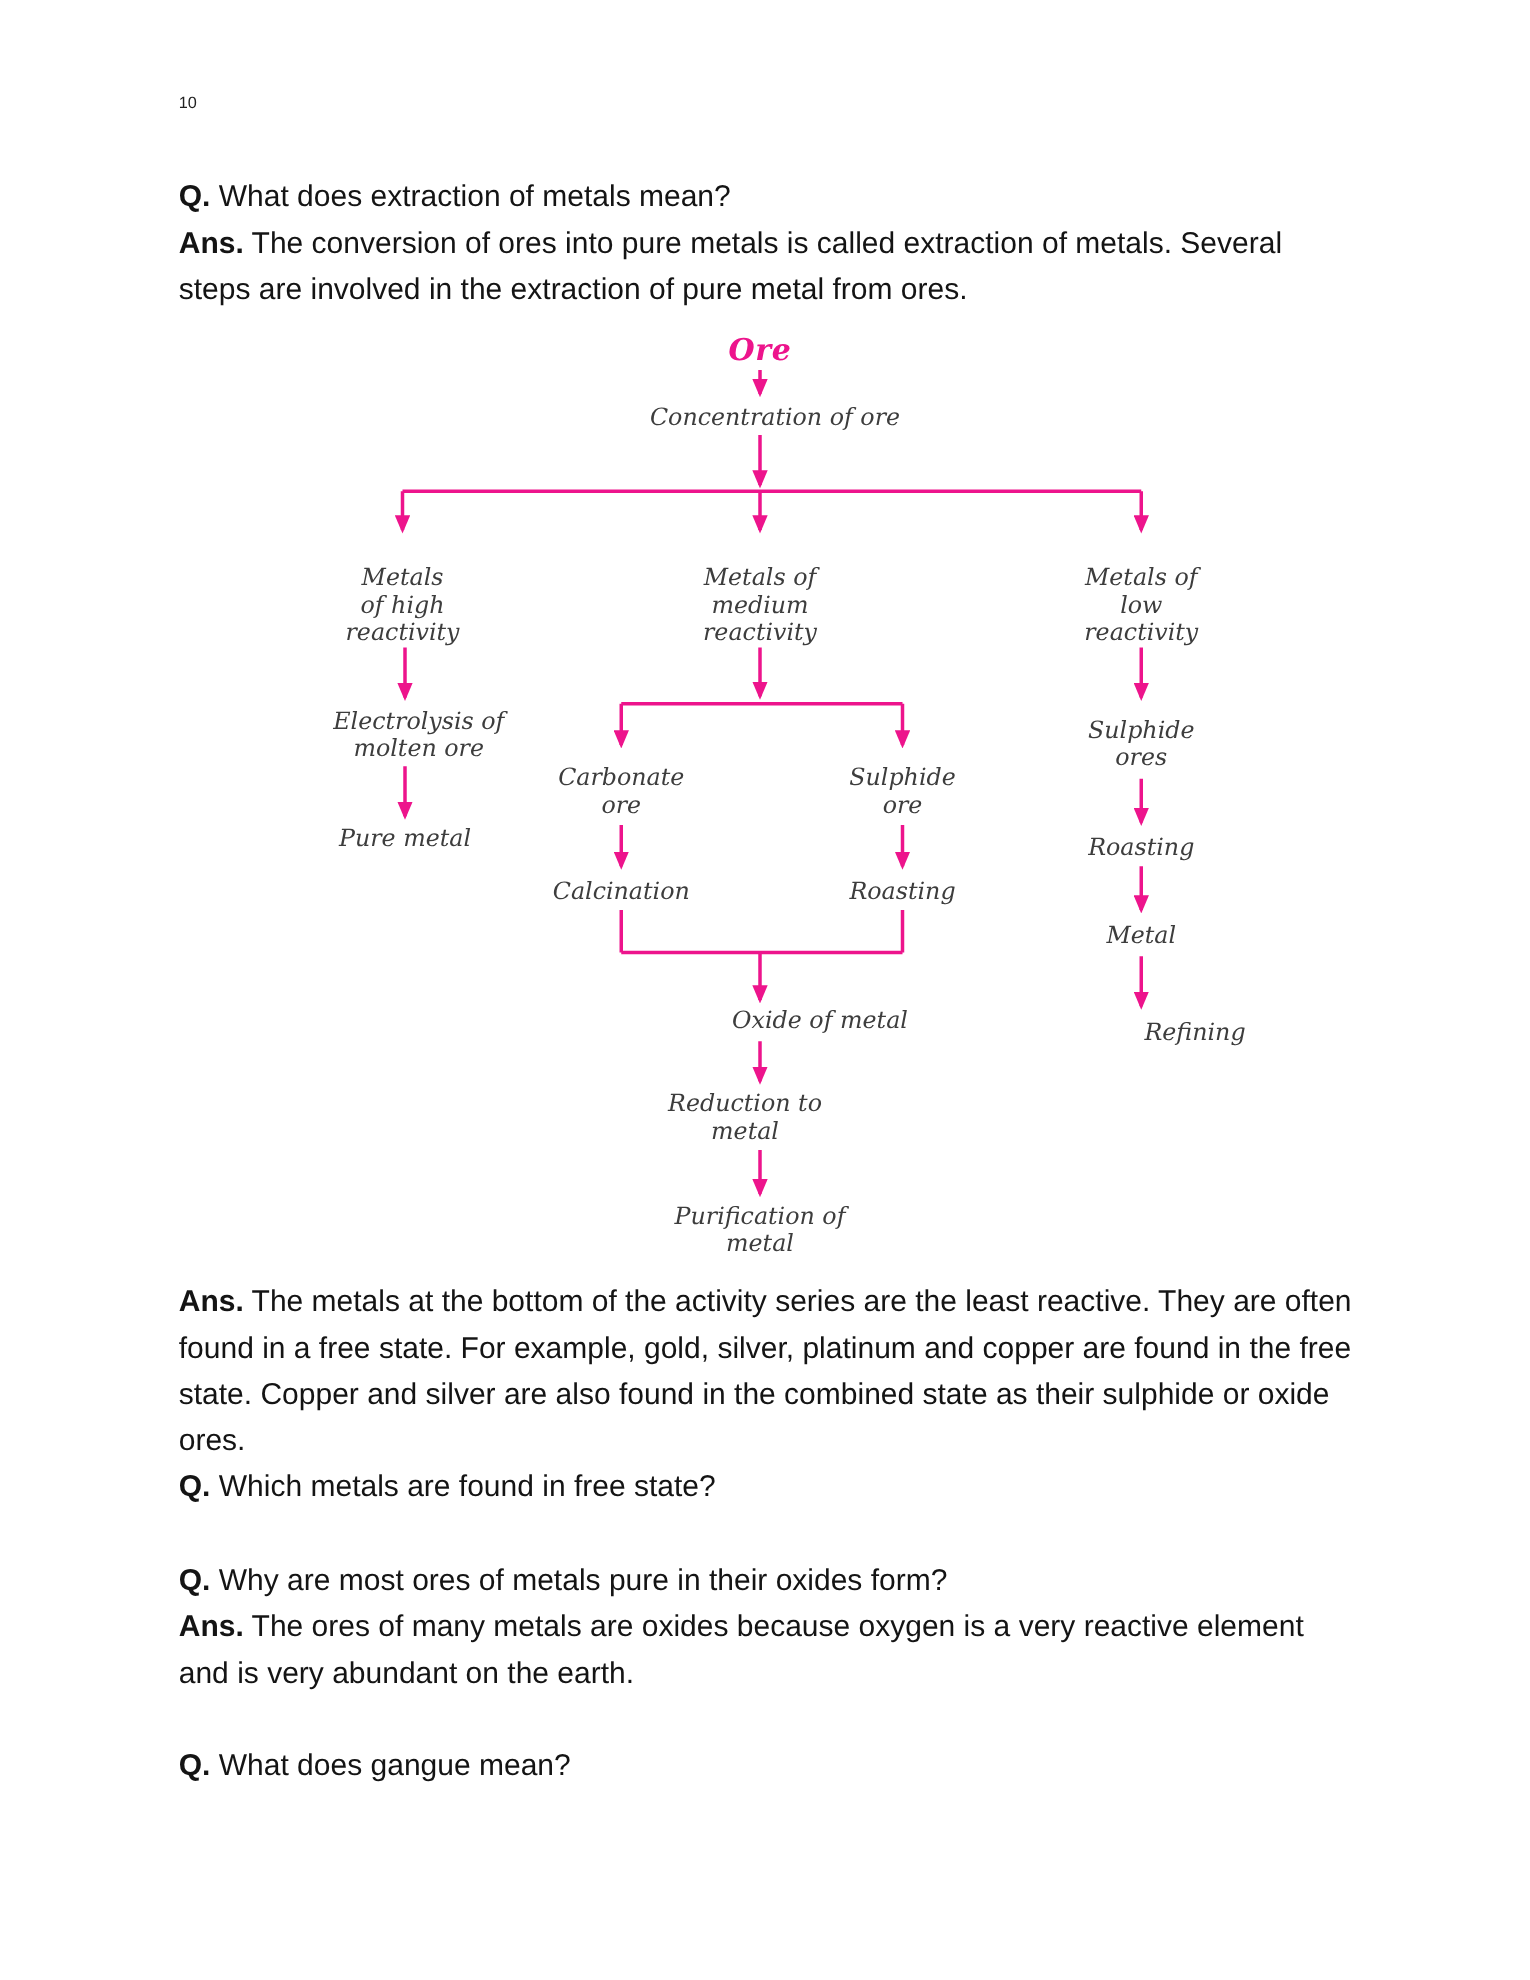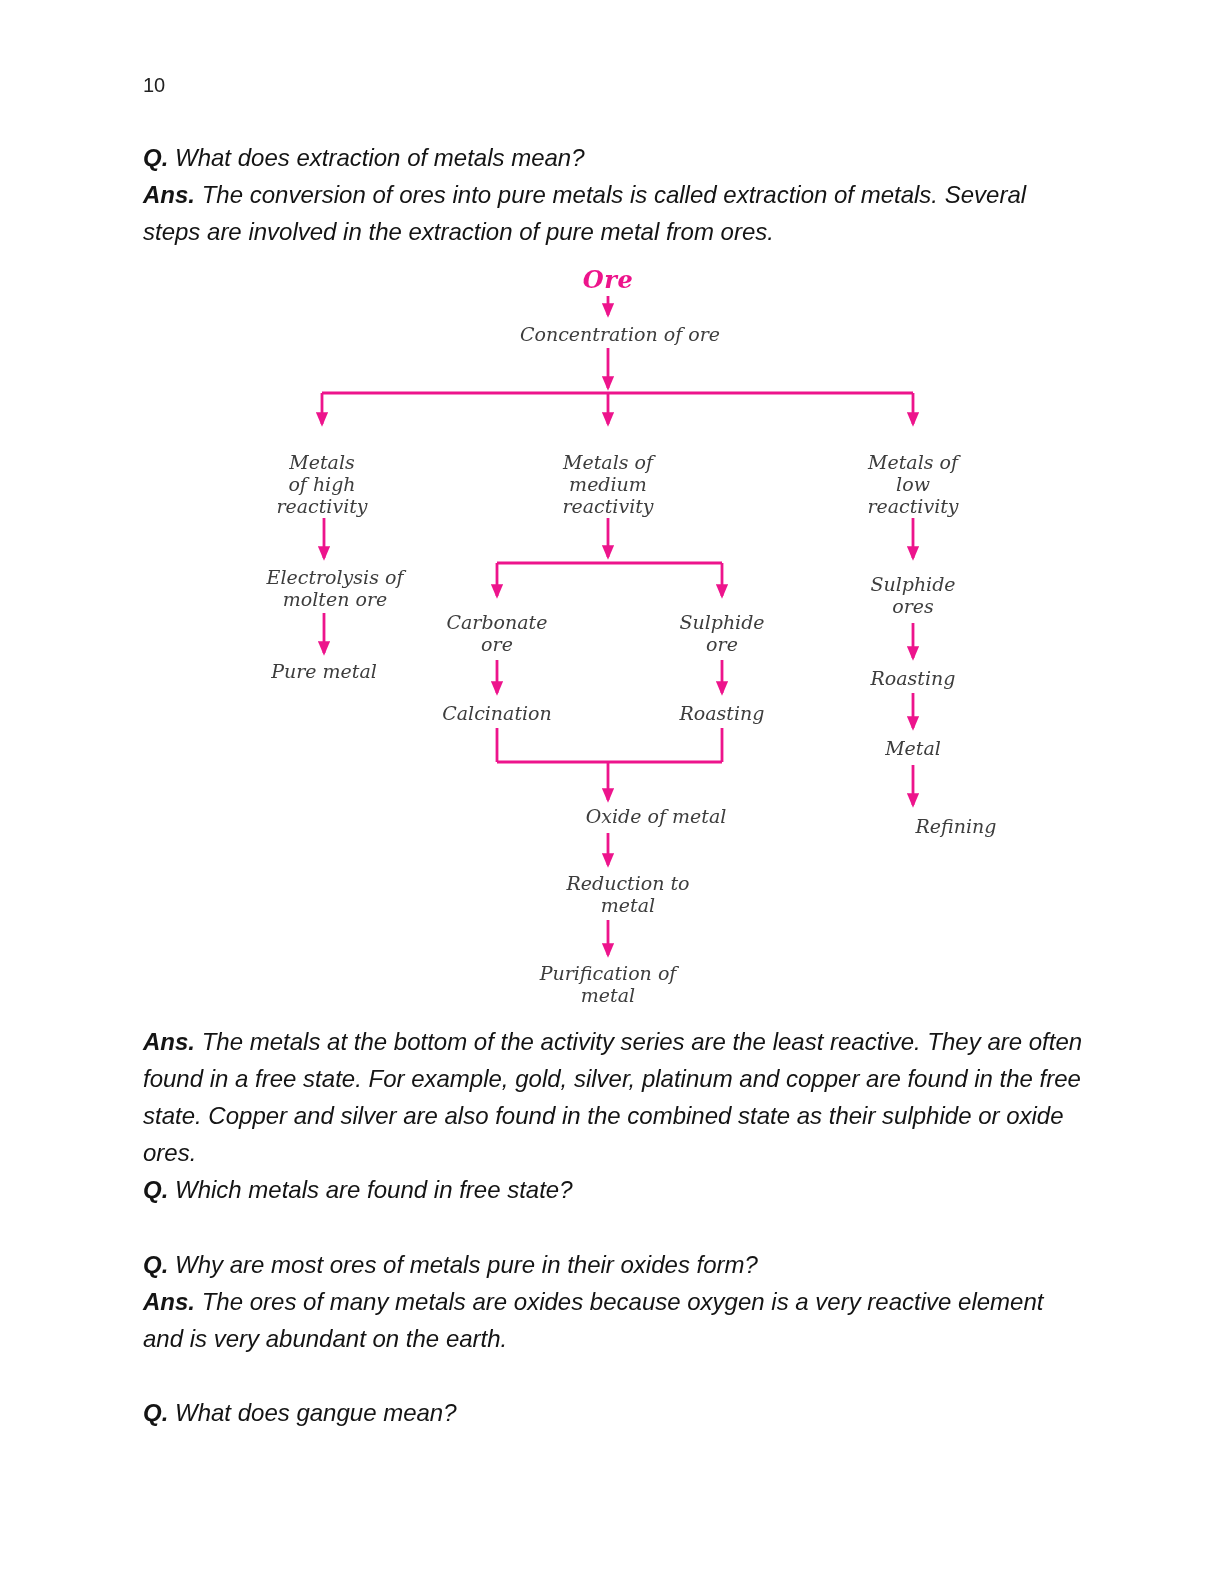--- a/index.html
+++ b/index.html
@@ -11,27 +11,27 @@
   body{
     width:1224px;height:1584px;
     background:#ffffff;
     font-family:"Liberation Sans",sans-serif;
     color:var(--body-text);
     position:relative;
     overflow:hidden;
   }
   .page-number{
     position:absolute;left:143px;top:74px;
-    font-size:20px;color:#222;
+    font-size:13px;color:#222;
   }
   .qa{
     position:absolute;left:143px;width:940px;
     font-size:24px;line-height:37px;
   }
-  .qa p{margin:0;font-style:italic;}
+  .qa p{margin:0;}
   .qa b{font-weight:bold;}
   .qa1{top:139px;}
   .qa2{top:1023px;}
   .qa3{top:1246px;}
   .qa4{top:1394px;}
   .flowchart{
     position:absolute;left:140px;top:265px;width:1000px;height:745px;font-style:italic;
   }
   .flowchart svg{position:absolute;left:0;top:0;}
   .connector{stroke:var(--accent);stroke-width:2.8;fill:none;}
@@ -121,21 +121,21 @@
   <div class="node" style="left:184px;top:395px;">Pure metal</div>
 
   <div class="node" style="left:357px;top:346px;">Carbonate
 ore</div>
   <div class="node" style="left:582px;top:346px;">Sulphide
 ore</div>
   <div class="node" style="left:357px;top:437px;">Calcination</div>
   <div class="node" style="left:582px;top:437px;">Roasting</div>
 
   <div class="node" style="left:480px;top:540px;margin-left:36px;">Oxide of metal</div>
-  <div class="node" style="left:488px;top:607px;">Reduction to
+  <div class="node" style="left:456px;top:607px;">Reduction to
 metal</div>
   <div class="node" style="left:468px;top:697px;">Purification of
 metal</div>
 
   <div class="node" style="left:773px;top:308px;">Sulphide
 ores</div>
   <div class="node" style="left:773px;top:402px;">Roasting</div>
   <div class="node" style="left:773px;top:472px;">Metal</div>
   <div class="node" style="left:816px;top:550px;">Refining</div>
 </div>

